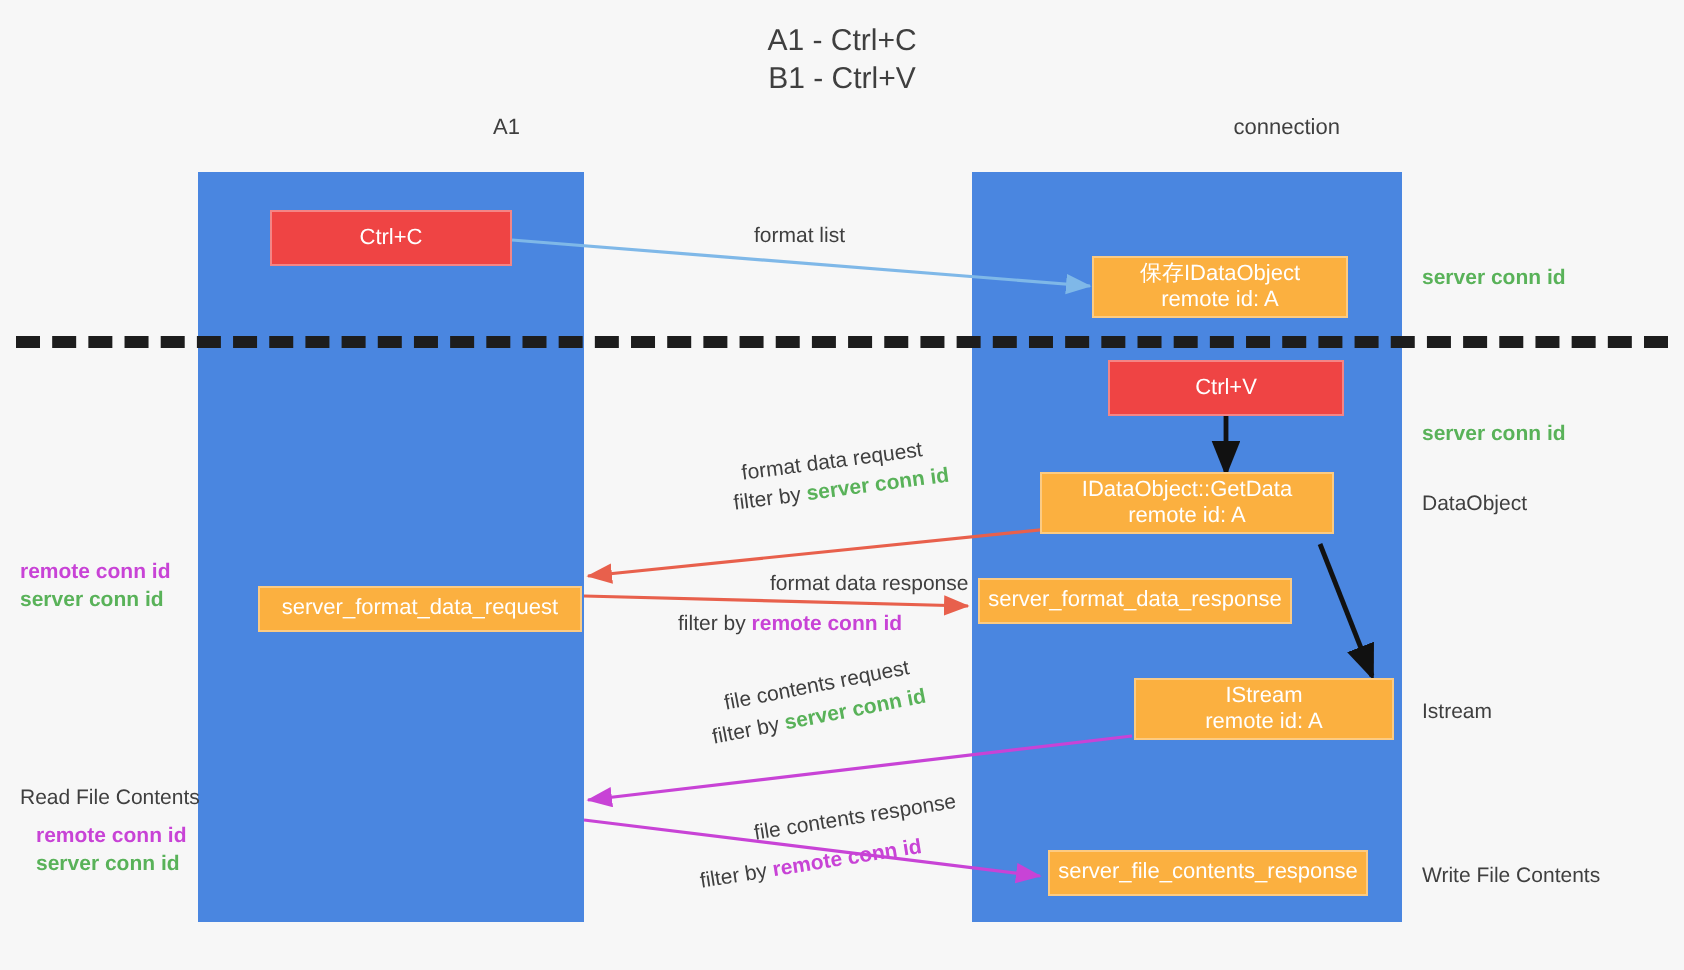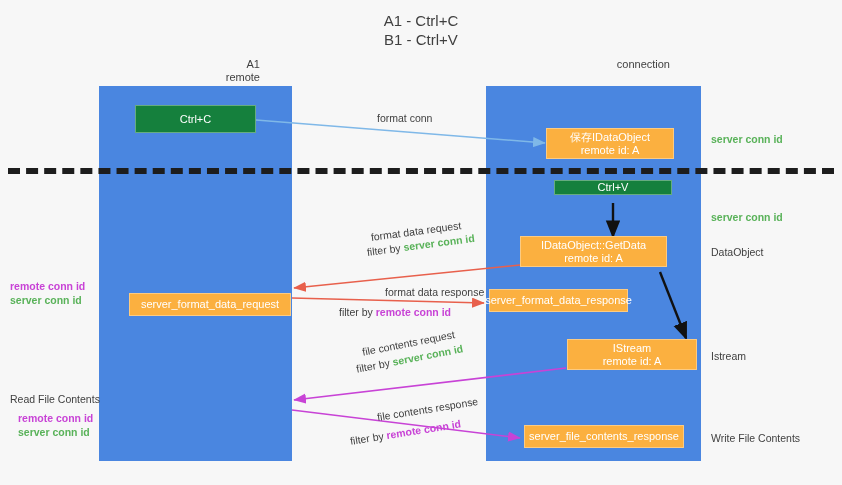--- a/index.html
+++ b/index.html
@@ -68,21 +68,21 @@
     flex-direction: column;
     align-items: center;
     justify-content: center;
     color: #ffffff;
     font-size: 11px;
     line-height: 13px;
     text-align: center;
     border: 1px solid rgba(255,255,255,0.35);
     z-index: 3;
   }
-  .box.green  { background: #15803d; }
+  .box.green  { background: #ef4444; }
   .box.orange { background: #fbb040; }
   .box .l2 { display:block; }
   
   #separator {
     position: absolute;
     left: 8px;
     top: 168px;
     width: 826px;
     height: 0;
     border-top: 6px dashed #1d1d1d;
@@ -120,21 +120,20 @@
 <div id="canvas">
 
   <div class="title">A1 - Ctrl+C
 B1 - Ctrl+V</div>
 
   <div class="lane" id="lane-a1"></div>
   <div class="lane" id="lane-b1"></div>
 
   <div class="lane-head" id="lane-head-a1">
     <span class="ln1">A1</span>
-    <span class="ln2">remote</span>
   </div>
   <div class="lane-head" id="lane-head-b1">
     <span class="ln2">connection</span>
   </div>
 
   <svg class="wires" viewBox="0 0 842 485">
     <defs>
       <marker id="ah-blue" markerWidth="9" markerHeight="9" refX="7.5" refY="3.2" orient="auto">
         <path d="M0,0 L8,3.2 L0,6.4 z" fill="#7fb8e8"></path>
       </marker>
@@ -168,48 +167,48 @@
 
   <div class="box green" style="left:135px; top:105px; width:121px; height:28px;">
     <span>Ctrl+C</span>
   </div>
 
   <div class="box orange" style="left:546px; top:128px; width:128px; height:31px;">
     <span>保存IDataObject</span>
     <span class="l2">remote id: A</span>
   </div>
 
-  <div class="box green" style="left:554px; top:180px; width:118px; height:15px;">
+  <div class="box green" style="left:554px; top:180px; width:118px; height:28px;">
     <span>Ctrl+V</span>
   </div>
 
   <div class="box orange" style="left:520px; top:236px; width:147px; height:31px;">
     <span>IDataObject::GetData</span>
     <span class="l2">remote id: A</span>
   </div>
 
   <div class="box orange" style="left:129px; top:277px; width:162px; height:23px;margin-top:16px;">
     <span>server_format_data_request</span>
   </div>
 
-  <div class="box orange" style="left:489px; top:289px; width:139px; height:23px;">
+  <div class="box orange" style="left:489px; top:289px; width:157px; height:23px;">
     <span>server_format_data_response</span>
   </div>
 
   <div class="box orange" style="left:567px; top:339px; width:130px; height:31px;">
     <span>IStream</span>
     <span class="l2">remote id: A</span>
   </div>
 
 
   <div class="box orange" style="left:524px; top:425px; width:160px; height:23px;">
     <span>server_file_contents_response</span>
   </div>
 
-  <div class="lbl" style="left:377px; top:111px;">format conn</div>
+  <div class="lbl" style="left:377px; top:111px;">format list</div>
 
   <div class="lbl rot-a" style="left:370px; top:230px;">format data request</div>
   <div class="lbl rot-a" style="left:366px; top:245px;">
     <span>filter by </span><span class="green-txt">server conn id</span>
   </div>
 
   <div class="lbl" style="left:385px; top:285px;">format data response</div>
   <div class="lbl" style="left:339px; top:305px;">
     <span>filter by </span><span class="purple-txt">remote conn id</span>
   </div>

